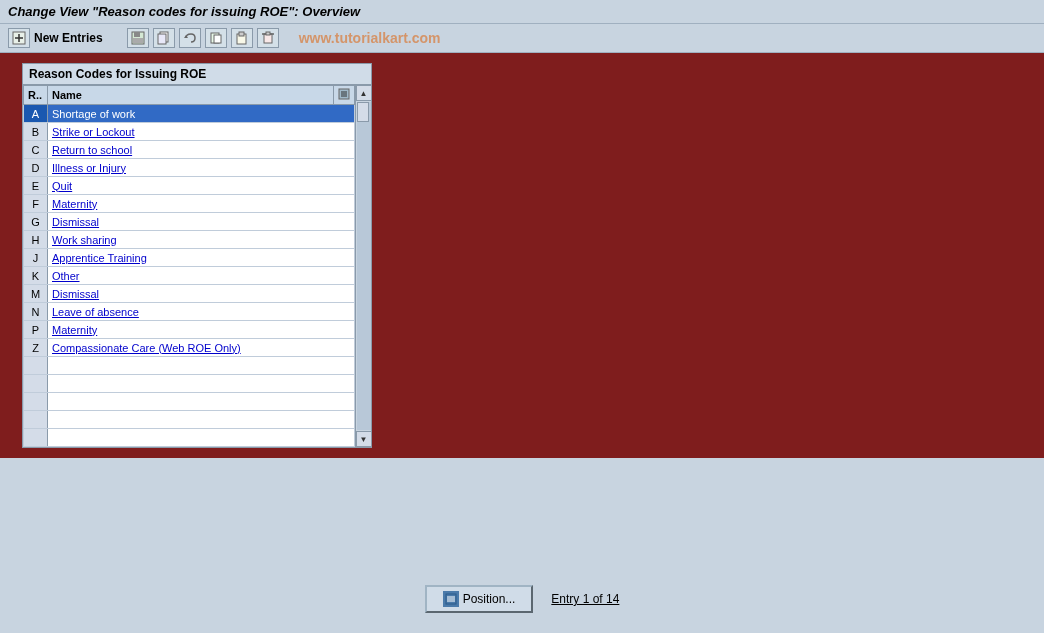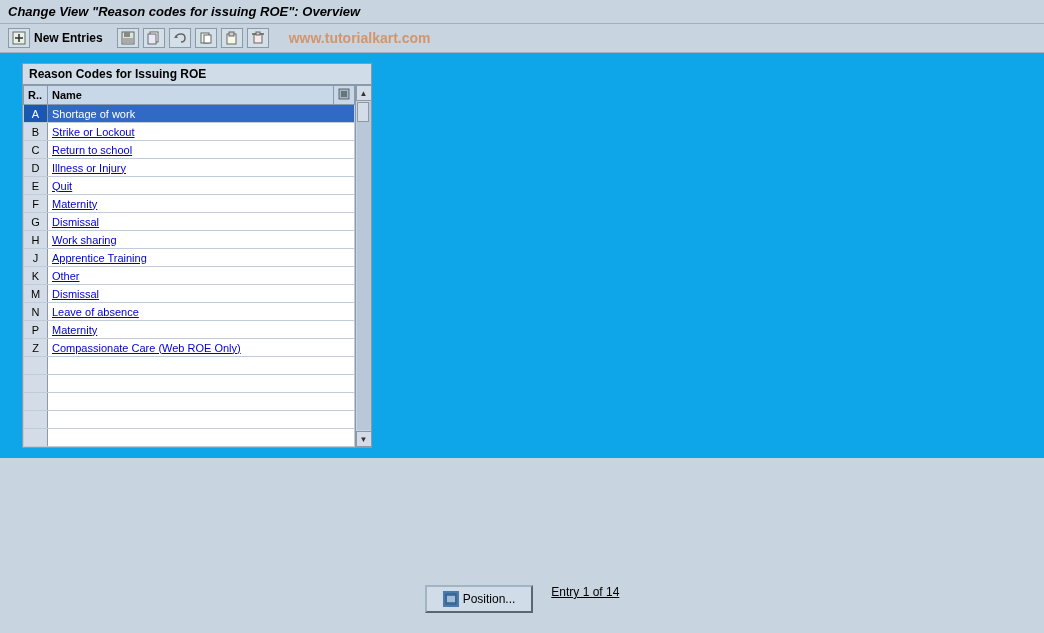--- a/index.html
+++ b/index.html
@@ -43,34 +43,34 @@
       align-items: center;
       justify-content: center;
       font-size: 10px;
       color: #333;
     }
 
     .toolbar-label {
       font-size: 12px;
       font-weight: bold;
       color: #000;
-      margin-right: 10px;
+      margin-right: 20px;
     }
 
     .watermark {
       color: #d4956a;
       font-size: 14px;
       font-weight: bold;
       margin-left: 16px;
     }
 
     
     .main-content {
       padding: 10px 12px;
-      background-color: #0ea5e9;
+      background-color: #7f1d1d;
     }
 
     
     .table-container {
       background-color: #e8eef4;
       border: 1px solid #8a9aaa;
       width: 350px;
       margin-left: 10px;
     }
 
@@ -180,21 +180,21 @@
       text-align: center;
     }
 
     
     .bottom-section {
       position: absolute;
       bottom: 20px;
       left: 0;
       right: 0;
       display: flex;
-      align-items: flex-start;
+      align-items: center;
       justify-content: center;
       gap: 18px;
     }
 
     .position-btn {
       display: flex;
       align-items: center;
       gap: 4px;
       background-color: #d0dce8;
       border: 2px outset #a0b4c4;

